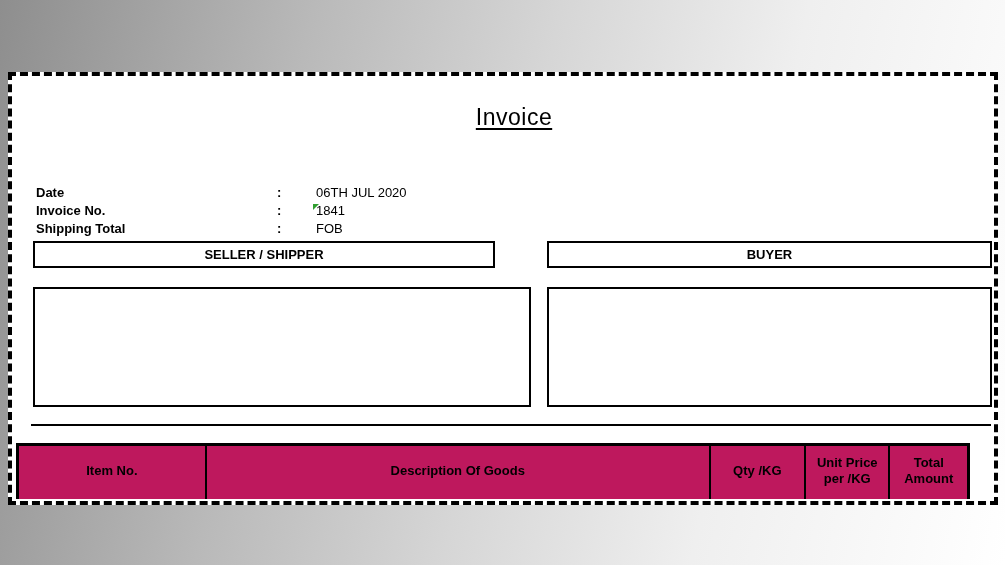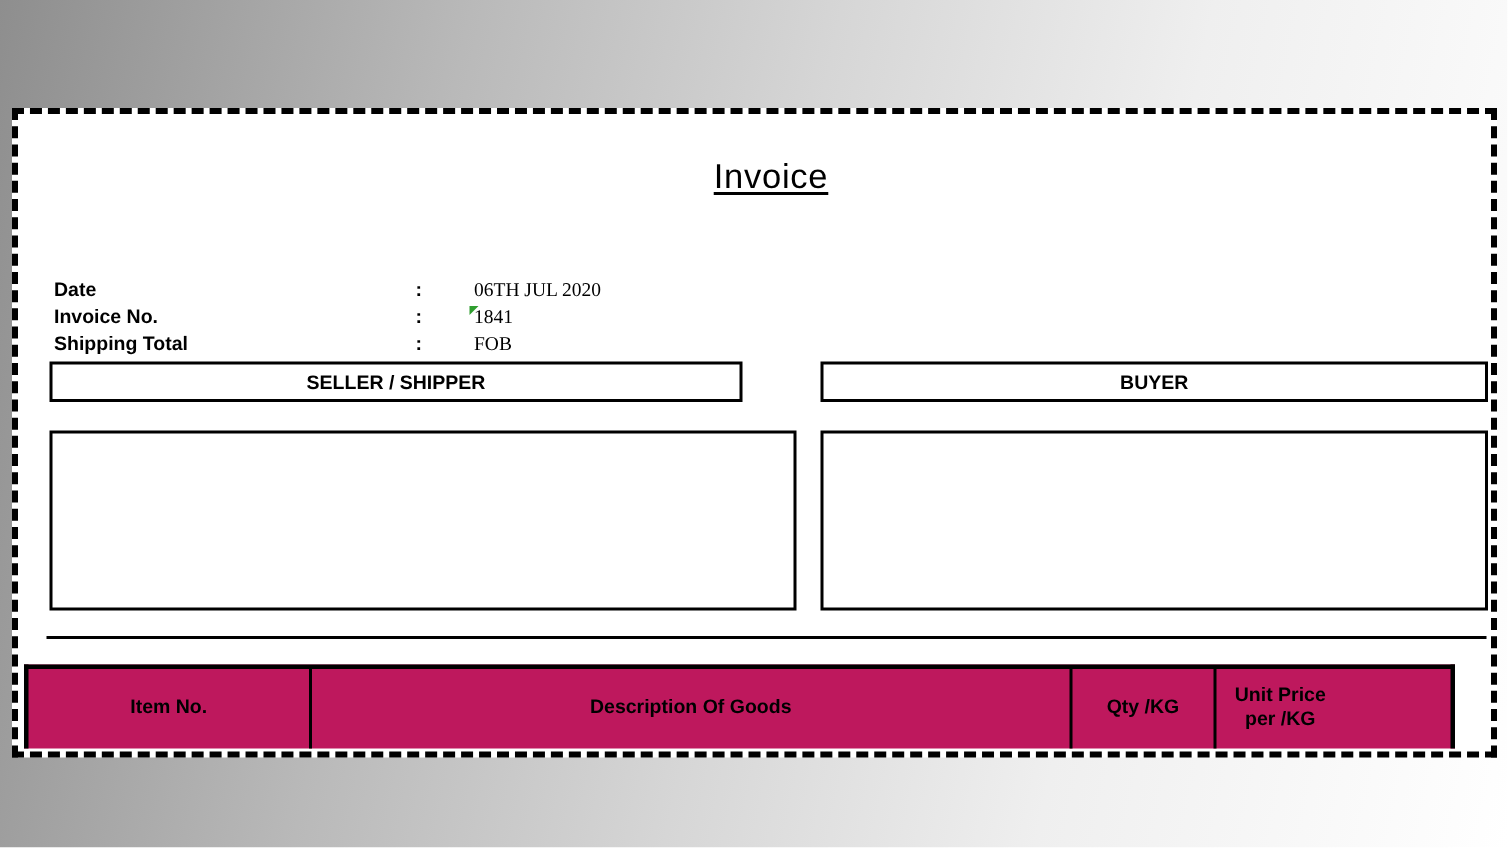--- a/index.html
+++ b/index.html
@@ -37,21 +37,21 @@
     text-underline-offset: 3px;
     letter-spacing: 0.5px;
   }
   
   .info-row { position: absolute; left: 0; height: 18px; font-size: 13px; line-height: 18px; }
   .info-row.r0 { top: 108px; }
   .info-row.r1 { top: 126px; }
   .info-row.r2 { top: 144px; }
   .info-label { position: absolute; left: 24px; font-weight: bold; white-space: nowrap; }
   .info-colon { position: absolute; left: 265px; font-weight: bold; }
-  .info-value { position: absolute; left: 304px; font-weight: normal; white-space: nowrap; font-family: Liberation Serif, serif; }
+  .info-value { position: absolute; left: 304px; font-weight: normal; white-space: nowrap; }
   .flag-tri {
     position: absolute;
     left: -3px; top: 2px;
     width: 0; height: 0;
     border-top: 6px solid #2f9e2f;
     border-right: 6px solid transparent;
   }
   
   .party-header {
     position: absolute;
@@ -156,16 +156,20 @@
       <div class="th c1">
         <span>Description Of Goods</span>
       </div>
       <div class="th c2">
         <span>Qty /KG</span>
       </div>
       <div class="th c3">
         <span>Unit Price</span>
         <span>per /KG</span>
       </div>
+      <div class="th c4">
+        <span>Total</span>
+        <span>Amount</span>
+      </div>
     </div>
 
   </div>
 </div>
 
 </body></html>

